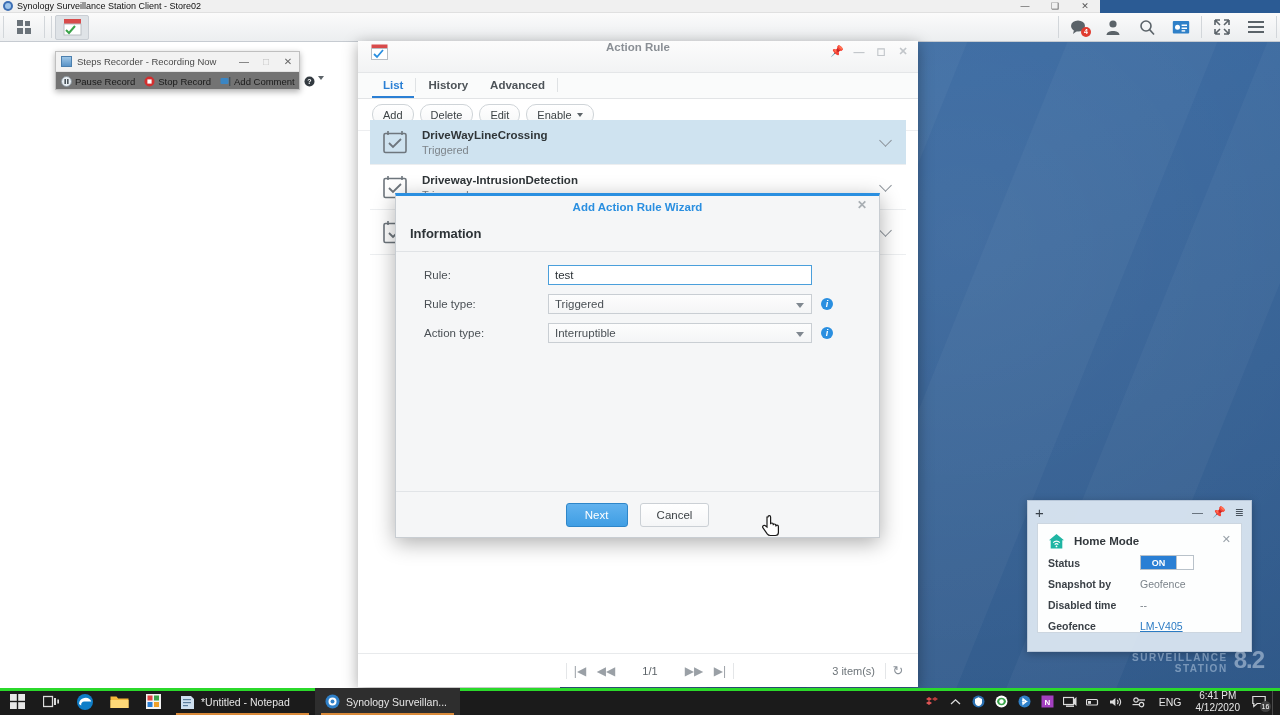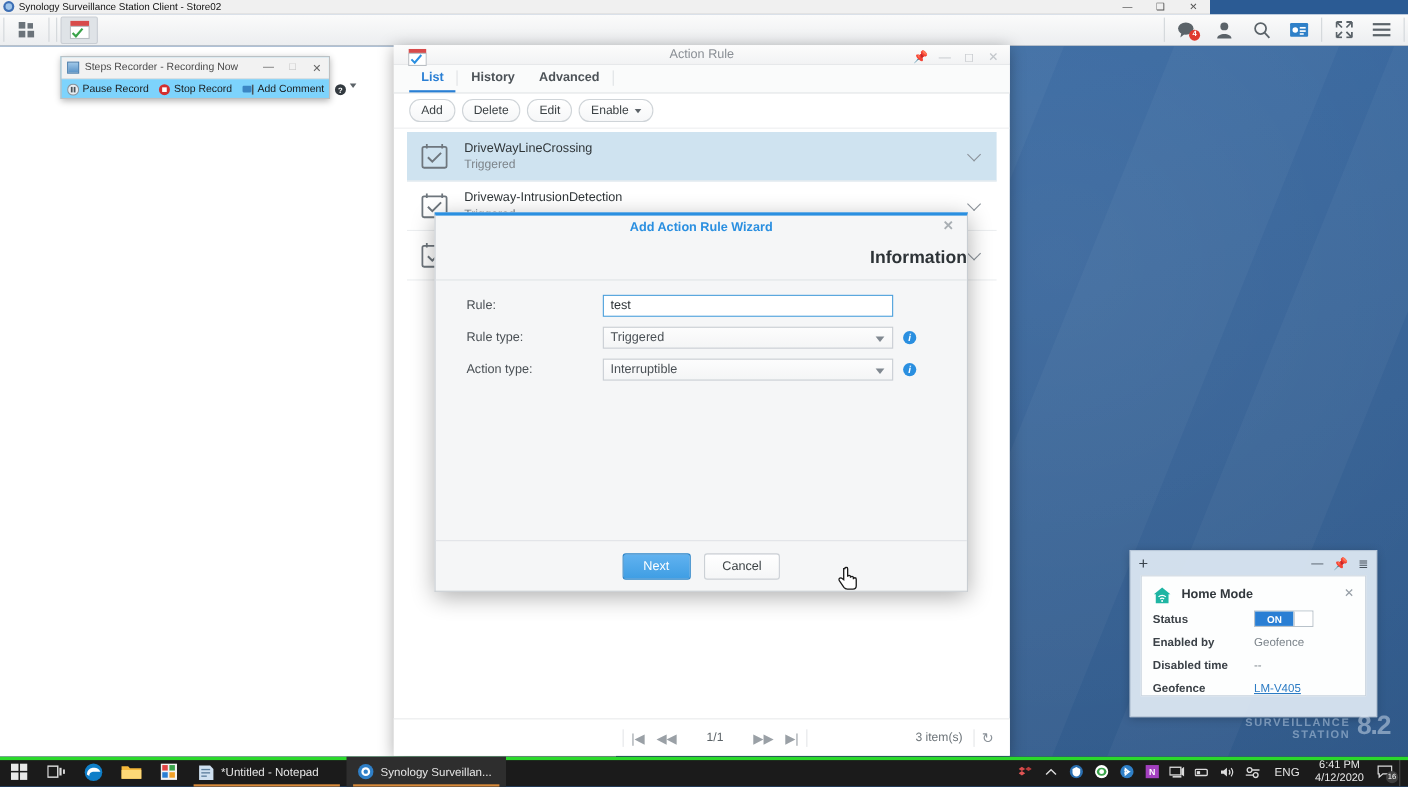--- a/index.html
+++ b/index.html
@@ -79,21 +79,21 @@
     display: flex; flex-direction: column; align-items: center;
   }
   .dock-icon { width: 42px; height: 42px; position: relative; }
   .dock-label {
     margin-top: 6px; color: #e9f1fa; font-size: 11px; text-shadow: 0 1px 2px rgba(0,0,0,.45);
   }
 
   
   #steps-recorder {
     position: absolute; left: 55px; top: 51px; width: 245px; height: 39px;
-    background: #7dd3fc; border: 1px solid #bfbfbf;
+    background: #737373; border: 1px solid #bfbfbf;
     box-shadow: 0 2px 6px rgba(0,0,0,.3);
   }
   .sr-title {
     height: 19px; display: flex; align-items: center; padding-left: 5px;
     background: #f2f2f2;
   }
   .sr-ico {
     width: 11px; height: 11px; margin-right: 5px;
     background: linear-gradient(#9ec7e8, #5a93c7); border: 1px solid #4b7fae;
   }
@@ -107,23 +107,23 @@
   }
   .sr-tool { display: flex; align-items: flex-start; gap: 3px; font-size: 9.5px; color: #1a1a1a; white-space: nowrap; }
   .circ { width: 11px; height: 11px; border-radius: 50%; display: inline-block; flex: 0 0 auto; }
 
   
   #action-rule-window {
     position: absolute; left: 358px; top: 41px; width: 560px; height: 646px;
     background: #ffffff; box-shadow: 0 3px 14px rgba(0,0,0,.35);
   }
   .ar-titlebar {
-    height: 18px; background: linear-gradient(#fcfcfc, #f2f3f4);
+    height: 32px; background: linear-gradient(#fcfcfc, #f2f3f4);
     border-bottom: 1px solid #e4e6e8;
-    display: flex; align-items: center; position: relative;
+    display: flex; position: relative; font-weight: bold;
   }
   .ar-app-icon {
     position: absolute; left: 13px; top: 3px; width: 17px; height: 16px;
   }
   .ar-title {
     width: 100%; text-align: center; font-size: 11.5px; color: #8a8f95;
   }
   .ar-ctls { position: absolute; right: 4px; top: 0; height: 21px; display: flex; align-items: center; }
   .ar-ctl { width: 22px; height: 21px; display: flex; align-items: center; justify-content: center; color: #c2c6ca; font-size: 11px; }
   .ar-tabs {
@@ -153,21 +153,21 @@
 
   .ar-list { position: absolute; left: 0; top: 79px; right: 0; bottom: 34px; overflow: hidden; }
   .ar-row {
     position: relative; height: 45px; margin: 0 12px;
     display: flex; align-items: center; padding: 0 12px;
     border-bottom: 1px solid #eceef0;
   }
   .ar-row.selected { background: #cfe3f0; }
   .ar-row-icon { width: 26px; height: 26px; flex: 0 0 auto; margin-right: 14px; }
   .ar-row-text { flex: 1; }
-  .ar-row-title { font-size: 11.5px; font-weight: normal; color: #2f3538; }
+  .ar-row-title { font-size: 11.5px; font-weight: bold; color: #2f3538; }
   .ar-row-sub { font-size: 11px; color: #7d848a; margin-top: 3px; }
   .chev {
     width: 9px; height: 9px; border-right: 1.6px solid #8b9299; border-bottom: 1.6px solid #8b9299;
     transform: rotate(45deg); margin-right: 4px; margin-bottom: 4px;
   }
 
   .ar-footer {
     position: absolute; left: 0; bottom: 0; right: 0; height: 34px;
     border-top: 1px solid #e8eaec; display: flex; align-items: center;
     background: #fff; font-size: 11px; color: #6d7479;
@@ -184,21 +184,21 @@
     background: #f5f6f7; border: 1px solid #c8cdd2;
     border-top: 3px solid #2a8fe0;
     box-shadow: 0 5px 20px rgba(0,0,0,.32);
   }
   .wz-title {
     height: 22px; display: flex; align-items: center; justify-content: center;
     font-size: 11.5px; font-weight: bold; color: #2a8fe0; position: relative;
   }
   .wz-close { position: absolute; right: 9px; top: 2px; color: #a8aeb3; font-size: 12px; width: 16px; text-align: center; }
   .wz-body { padding: 0 14px; }
-  .wz-h1 { font-size: 16px; font-weight: bold; color: #2d3337; padding: 8px 0 10px 14px; text-align: right; }
+  .wz-h1 { font-size: 13px; font-weight: bold; color: #2d3337; padding: 8px 0 10px 14px; }
   .wz-rule { height: 1px; background: #e0e3e6; margin: 0 0 12px 0; }
   .wz-field { display: flex; align-items: center; height: 21px; margin-bottom: 8px; padding-left: 14px; }
   .wz-label { width: 124px; font-size: 11.5px; color: #4a5055; }
   .wz-input {
     width: 264px; height: 20px; border: 1px solid #4a9fdb; background: #fff;
     font-size: 11.5px; color: #2d3337; padding: 0 6px; line-height: 18px;
     font-family: "Liberation Sans", sans-serif;
   }
   .wz-select {
     width: 264px; height: 20px; border: 1px solid #c9ced3;
@@ -526,21 +526,21 @@
 
         <div class="hm-row">
           <div class="hm-key">Status</div>
           <div class="hm-toggle">
             <div class="on">ON</div>
             <div class="knob"></div>
           </div>
         </div>
 
         <div class="hm-row">
-          <div class="hm-key">Enabled by</div>
+          <div class="hm-key">Snapshot by</div>
           <div class="hm-val">Geofence</div>
         </div>
 
         <div class="hm-row">
           <div class="hm-key">Disabled time</div>
           <div class="hm-val">--</div>
         </div>
 
         <div class="hm-row">
           <div class="hm-key">Geofence</div>

